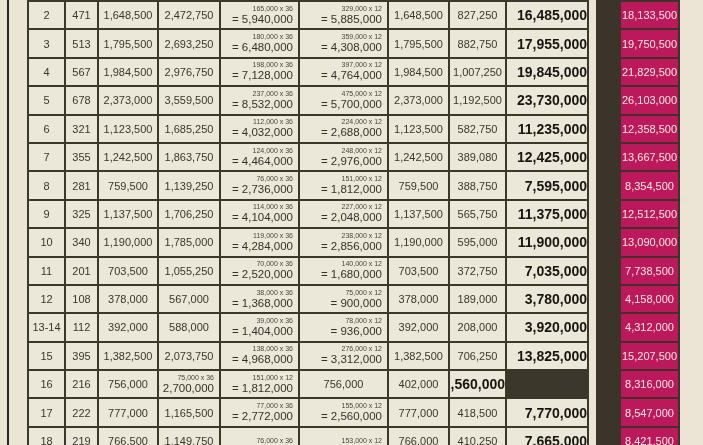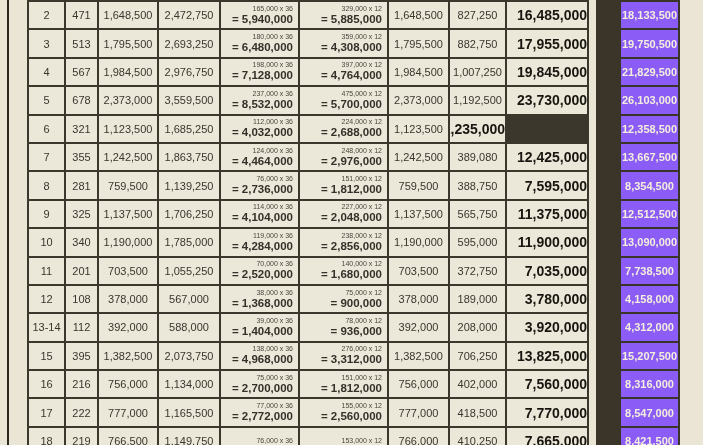--- a/index.html
+++ b/index.html
@@ -54,21 +54,20 @@
   }
   .calc-label {
     font-size: 7px;
     line-height: 8px;
     color: #4a453c;
   }
   .calc-total {
     font-size: 11.5px;
     line-height: 13px;
     color: #35312a;
-    font-weight: bold;
   }
   .cell.subtotal {
     justify-content: flex-end;
     box-sizing: border-box;
     font-weight: bold;
     font-size: 14px;
     color: #181510;
   }
   
   .gold-col {
@@ -78,25 +77,25 @@
     box-sizing: border-box;
     background: #3a3528;
     padding: 2px;
     display: flex;
     flex-direction: column;
     row-gap: 2px;
   }
   .gold-cell {
     height: 26.4px;
     flex: 0 0 26.4px;
-    background: #8b5cf6;
+    background: #be185d;
     display: flex;
     align-items: center;
     justify-content: center;
-    font-weight: bold;
+    font-weight: normal;
     font-size: 11px;
     color: #f3eedd;
     white-space: nowrap;
     margin-left: 23px;
   }
 </style>
 </head>
 <body>
 
 <div class="page-edge-line"></div>
@@ -181,20 +180,21 @@
     <div class="cell">1,685,250</div>
     <div class="cell calc">
       <div class="calc-label">112,000 x 36</div>
       <div class="calc-total">= 4,032,000</div>
     </div>
     <div class="cell calc">
       <div class="calc-label">224,000 x 12</div>
       <div class="calc-total">= 2,688,000</div>
     </div>
     <div class="cell">1,123,500</div>
+    <div class="cell">582,750</div>
     <div class="cell subtotal">11,235,000</div>
   </div>
 
   <div class="t-row">
     <div class="cell">7</div>
     <div class="cell">355</div>
     <div class="cell">1,242,500</div>
     <div class="cell">1,863,750</div>
     <div class="cell calc">
       <div class="calc-label">124,000 x 36</div>
@@ -332,21 +332,20 @@
     </div>
     <div class="cell">1,382,500</div>
     <div class="cell">706,250</div>
     <div class="cell subtotal">13,825,000</div>
   </div>
 
   <div class="t-row">
     <div class="cell">16</div>
     <div class="cell">216</div>
     <div class="cell">756,000</div>
-    <div class="cell">1,134,000</div>
     <div class="cell calc">
       <div class="calc-label">75,000 x 36</div>
       <div class="calc-total">= 2,700,000</div>
     </div>
     <div class="cell calc">
       <div class="calc-label">151,000 x 12</div>
       <div class="calc-total">= 1,812,000</div>
     </div>
     <div class="cell">756,000</div>
     <div class="cell">402,000</div>

